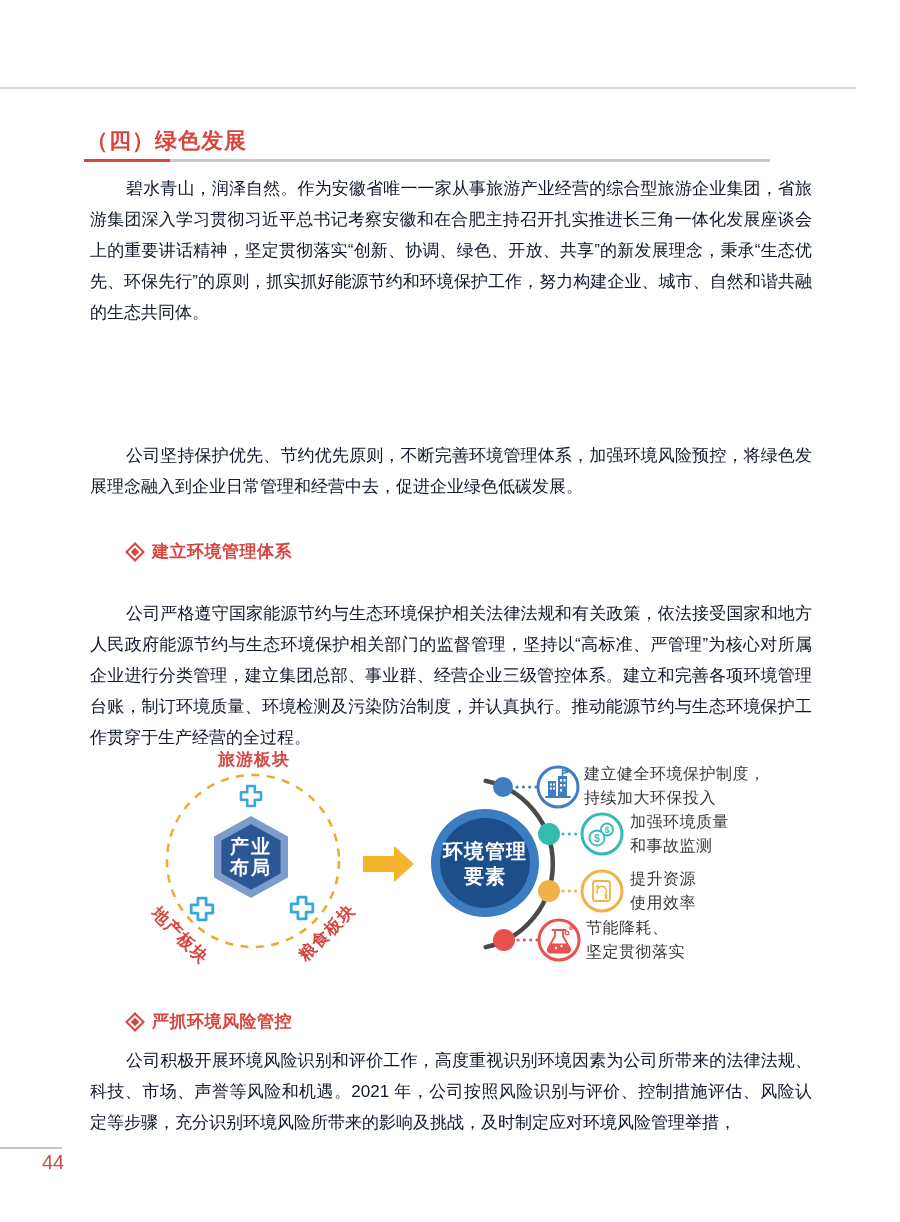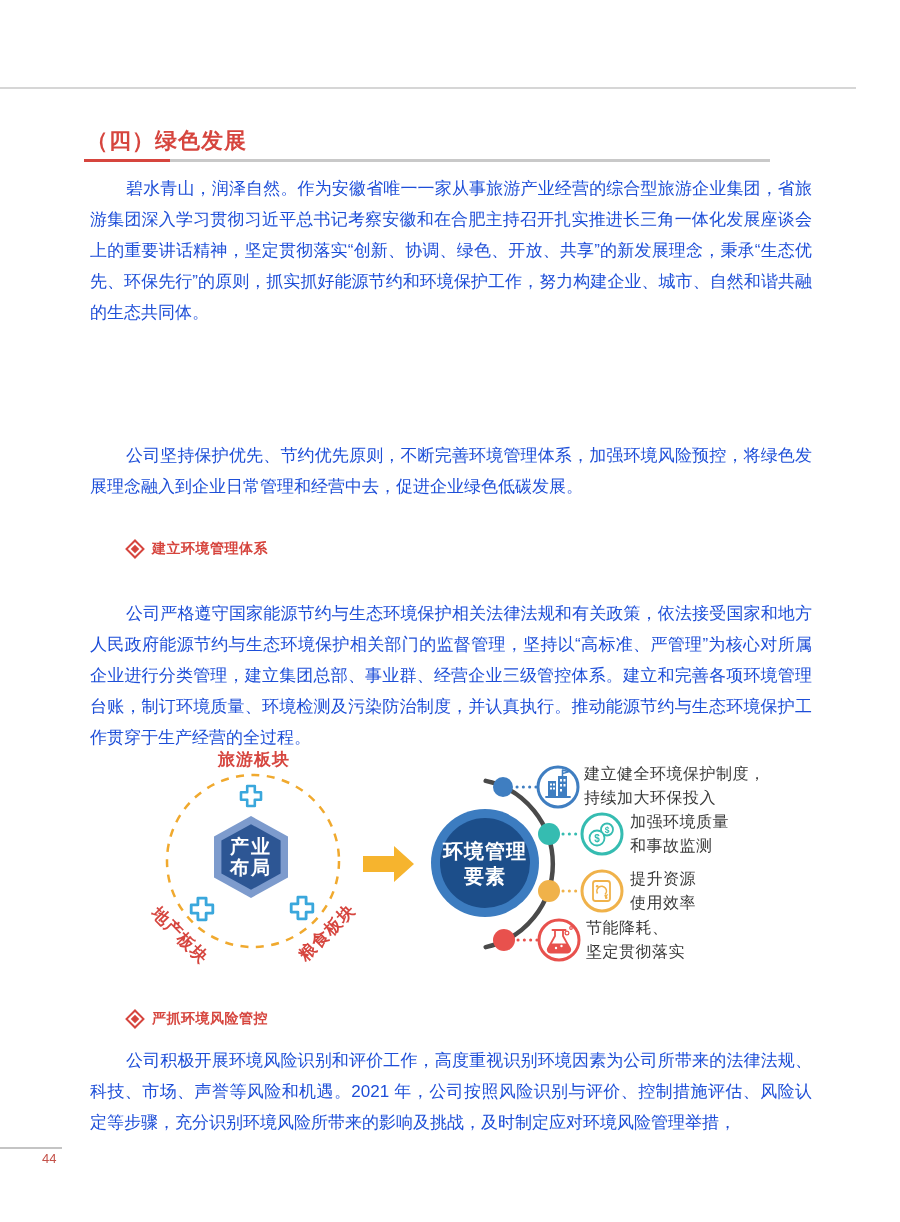--- a/index.html
+++ b/index.html
@@ -11,21 +11,21 @@
   .doc-title{
     position:absolute;left:86px;top:126px;
     font-size:22px;font-weight:bold;color:#d6453e;letter-spacing:1px;
   }
   .title-rule{
     position:absolute;left:84px;top:159px;width:686px;height:3px;
     background:linear-gradient(to right,#d6453e 0,#d6453e 86px,#c9c9c9 86px,#c9c9c9 100%);
   }
   .para{
     position:absolute;left:90px;width:722px;
-    font-size:17px;line-height:31px;color:#1d4ed8;
+    font-size:17px;line-height:31px;color:#0f172a;
     text-align:justify;text-indent:36px;
   }
   .p1{top:173px;}
   .p2{top:440px;}
   .p3{top:569px;margin-top:29px;}
   .p4{top:1045px;}
   .section-box{
     position:absolute;left:91px;top:370px;width:675px;height:48px;
     border:2px solid #d6453e;
     border-radius:12px 4px 18px 4px;
@@ -34,21 +34,21 @@
   .section-box::after{
     content:"";position:absolute;right:-5px;bottom:-5px;width:28px;height:24px;
     border-right:2px solid #d6453e;border-bottom:2px solid #d6453e;
     border-bottom-right-radius:22px;
   }
   .section-box-label{
     padding-left:52px;font-size:19px;font-weight:bold;color:#d6453e;letter-spacing:0.5px;
   }
   .subhead{
     position:absolute;left:128px;display:flex;align-items:center;gap:10px;
-    color:#d6453e;font-weight:bold;font-size:14px;letter-spacing:0.5px;
+    color:#d6453e;font-weight:bold;font-size:17px;letter-spacing:0.5px;
   }
   .sub1{top:540px;}
   .sub2{top:1010px;}
   .diamond{position:relative;width:10px;height:10px;border:2px solid #d6453e;transform:rotate(45deg);flex:0 0 auto;}
   .diamond::after{content:"";position:absolute;inset:2px;background:#d6453e;}
   .diagram{position:absolute;left:0;top:740px;width:900px;height:275px;}
   .diagram svg{position:absolute;left:0;top:0;}
   .dlabel{position:absolute;font-size:17px;font-weight:bold;color:#d6453e;text-align:center;letter-spacing:1px;}
   .lbl-tourism{left:216px;top:8px;width:76px;}
   .lbl-estate{left:136px;top:184px;width:88px;transform:rotate(45deg);}
@@ -60,21 +60,21 @@
   .big-label{
     position:absolute;left:425px;top:99px;width:120px;text-align:center;
     color:#fff;font-size:20px;font-weight:bold;line-height:25px;letter-spacing:1px;
   }
   .ditem{position:absolute;font-size:16px;line-height:24px;color:#3a3a3a;font-weight:500;letter-spacing:0.5px;white-space:nowrap;}
   .it1{left:584px;top:22px;}
   .it2{left:630px;top:70px;}
   .it3{left:630px;top:127px;}
   .it4{left:586px;top:176px;}
   .footer-rule{position:absolute;left:0;top:1147px;width:62px;height:2px;background:#c4c4c4;}
-  .page-number{position:absolute;left:42px;top:1151px;font-size:13px;color:#c4524a;}
+  .page-number{position:absolute;left:42px;top:1151px;font-size:20px;color:#c4524a;}
 </style>
 </head>
 <body>
 
 <div class="page">
 
   <div class="top-rule"></div>
 
   <div class="doc-title">（四）绿色发展</div>
   <div class="title-rule"></div>

